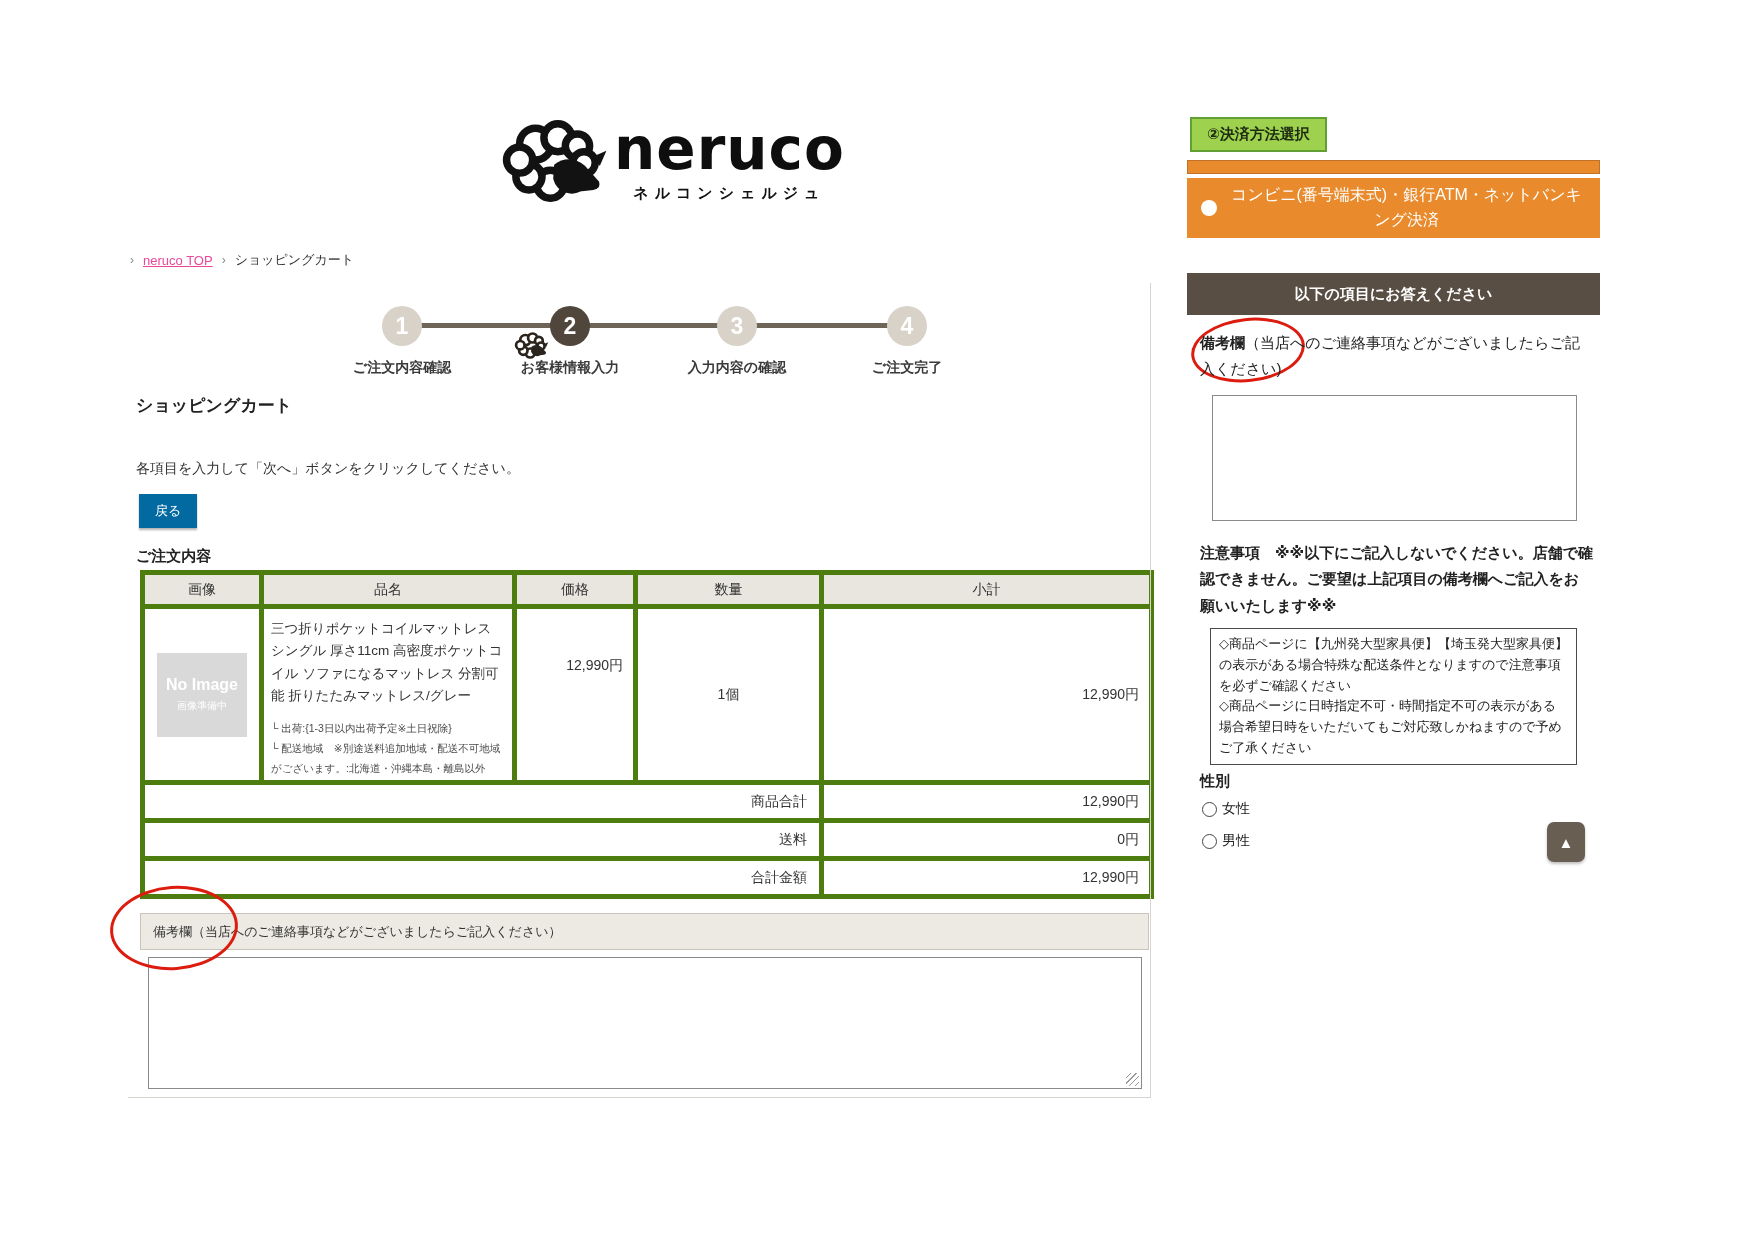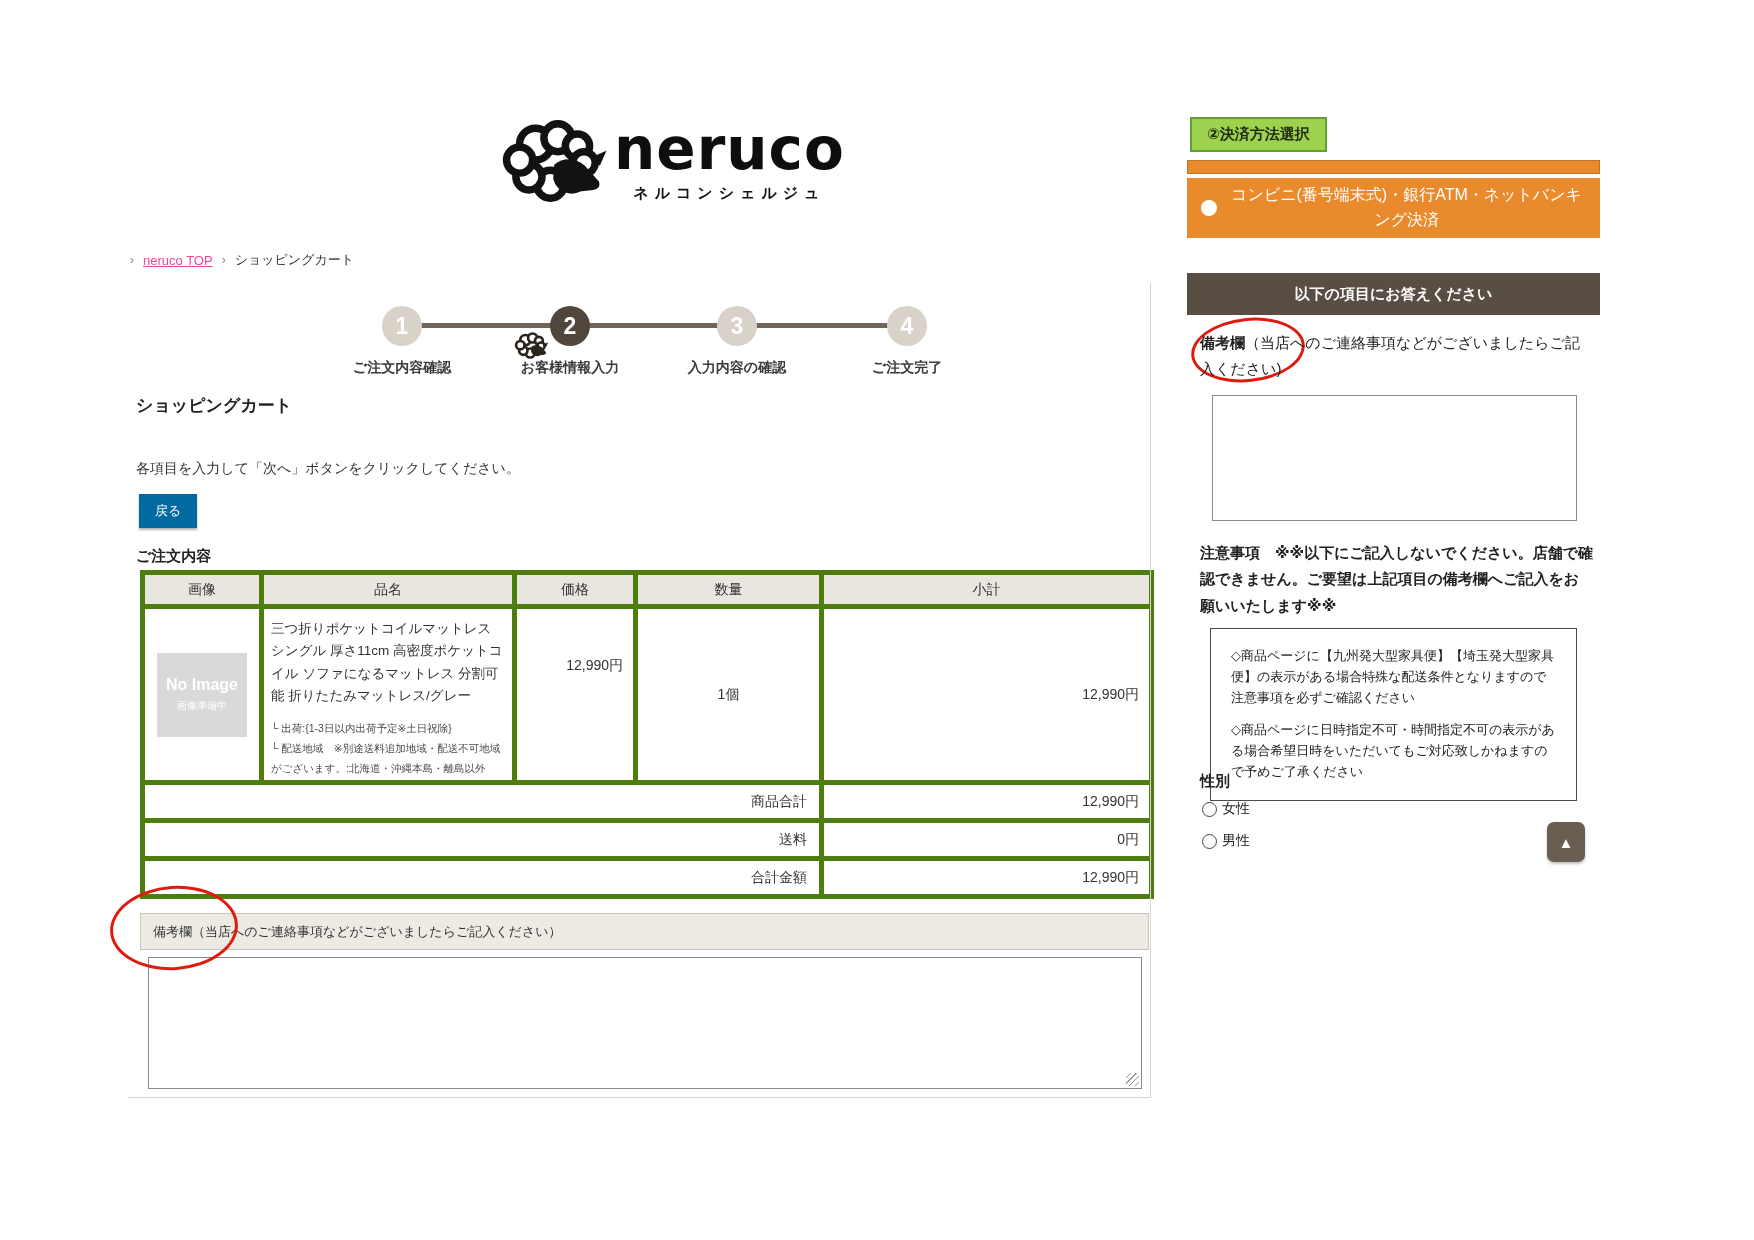--- a/index.html
+++ b/index.html
@@ -70,21 +70,21 @@
   .orange-bar { position:absolute; left:1187px; top:160px; width:413px; height:14px; background:#e98b2c; border:1px solid #c07328; }
   .orange-box { position:absolute; left:1187px; top:178px; width:413px; height:60px; background:#e98b2c; display:flex; align-items:center; padding:0 14px; cursor:pointer; }
   .pay-radio { flex:0 0 auto; width:16px; height:16px; border-radius:50%; background:#fff; margin-right:10px; }
   .pay-text { flex:1; text-align:center; color:#fff; font-size:16px; line-height:1.55; }
   .brown-bar { position:absolute; left:1187px; top:273px; width:413px; height:42px; background:#594e44; color:#fff; font-size:15px; font-weight:bold; text-align:center; line-height:42px; }
   .remarks2 { position:absolute; left:1200px; top:330px; width:390px; font-size:15px; line-height:1.7; color:#222; }
   .remarks2 .strong { font-weight:bold; }
   .ta-right { left:1212px; top:395px; width:365px; height:126px; border:1px solid #4a4a4a; }
   .notice-title { position:absolute; left:1200px; top:540px; width:394px; font-size:15px; font-weight:bold; line-height:1.75; color:#222; }
   .notice-box { position:absolute; left:1210px; top:628px; width:367px; border:1.5px solid #4a4a4a; padding:5px 8px; font-size:13px; line-height:1.6; color:#222; }
-  .notice-box p { margin:12px; }
+  .notice-box p { margin:0; }
   .gender-label { position:absolute; left:1200px; top:772px; font-size:15px; font-weight:bold; color:#222; }
   .gender-row { position:absolute; left:1202px; display:flex; align-items:center; gap:5px; font-size:14px; color:#222; cursor:pointer; }
   .g1 { top:800px; } .g2 { top:832px; }
   .radio-circle { width:15px; height:15px; border:1.5px solid #444; border-radius:50%; background:#fff; }
   .scroll-top { position:absolute; left:1547px; top:822px; width:38px; height:40px; background:#695e52; border-radius:7px; color:#fff; font-size:15px; display:flex; align-items:center; justify-content:center; box-shadow:0 2px 3px rgba(0,0,0,.25); cursor:pointer; }
 </style>
 </head>
 <body>
 
 <div id="canvas">

